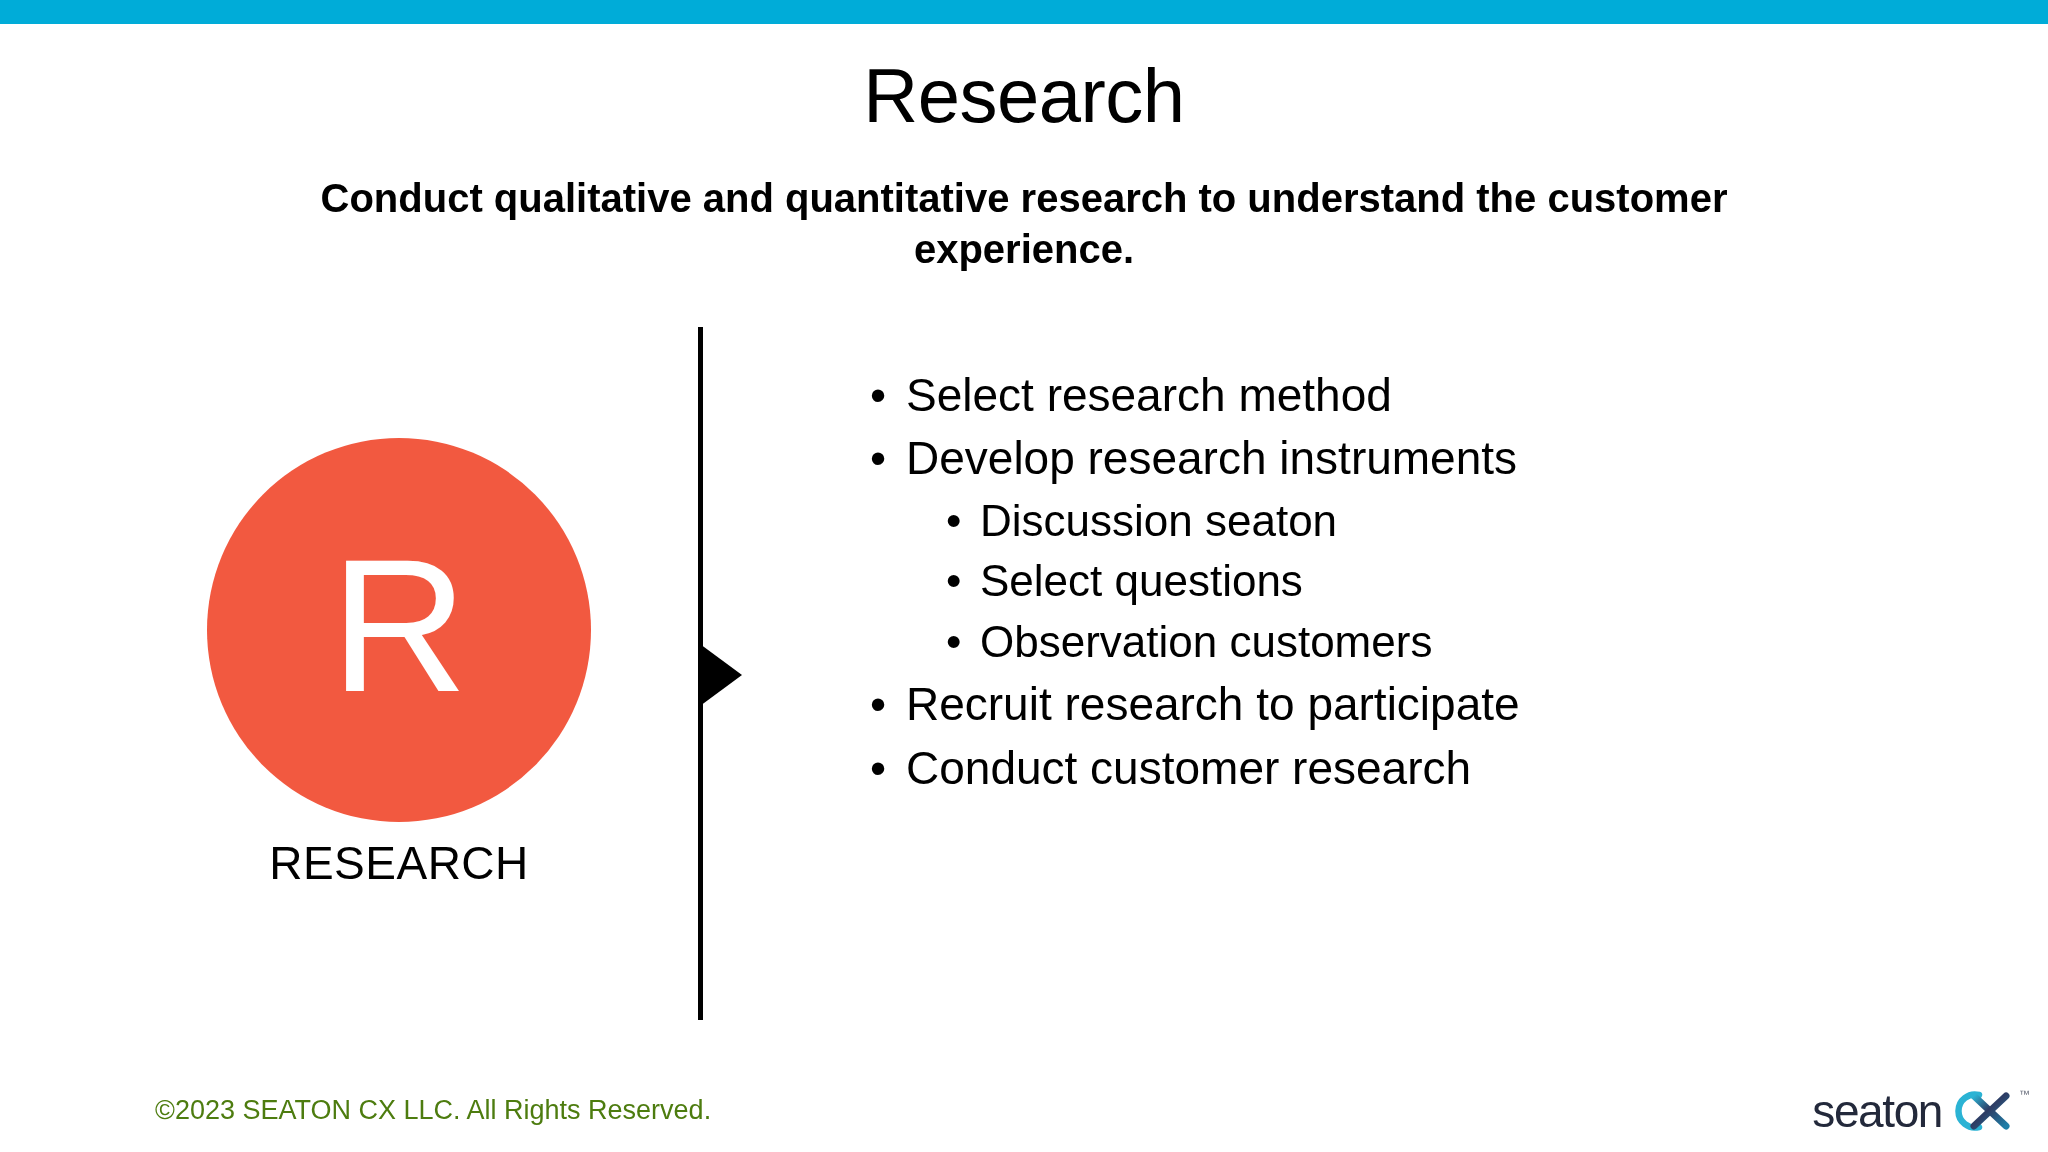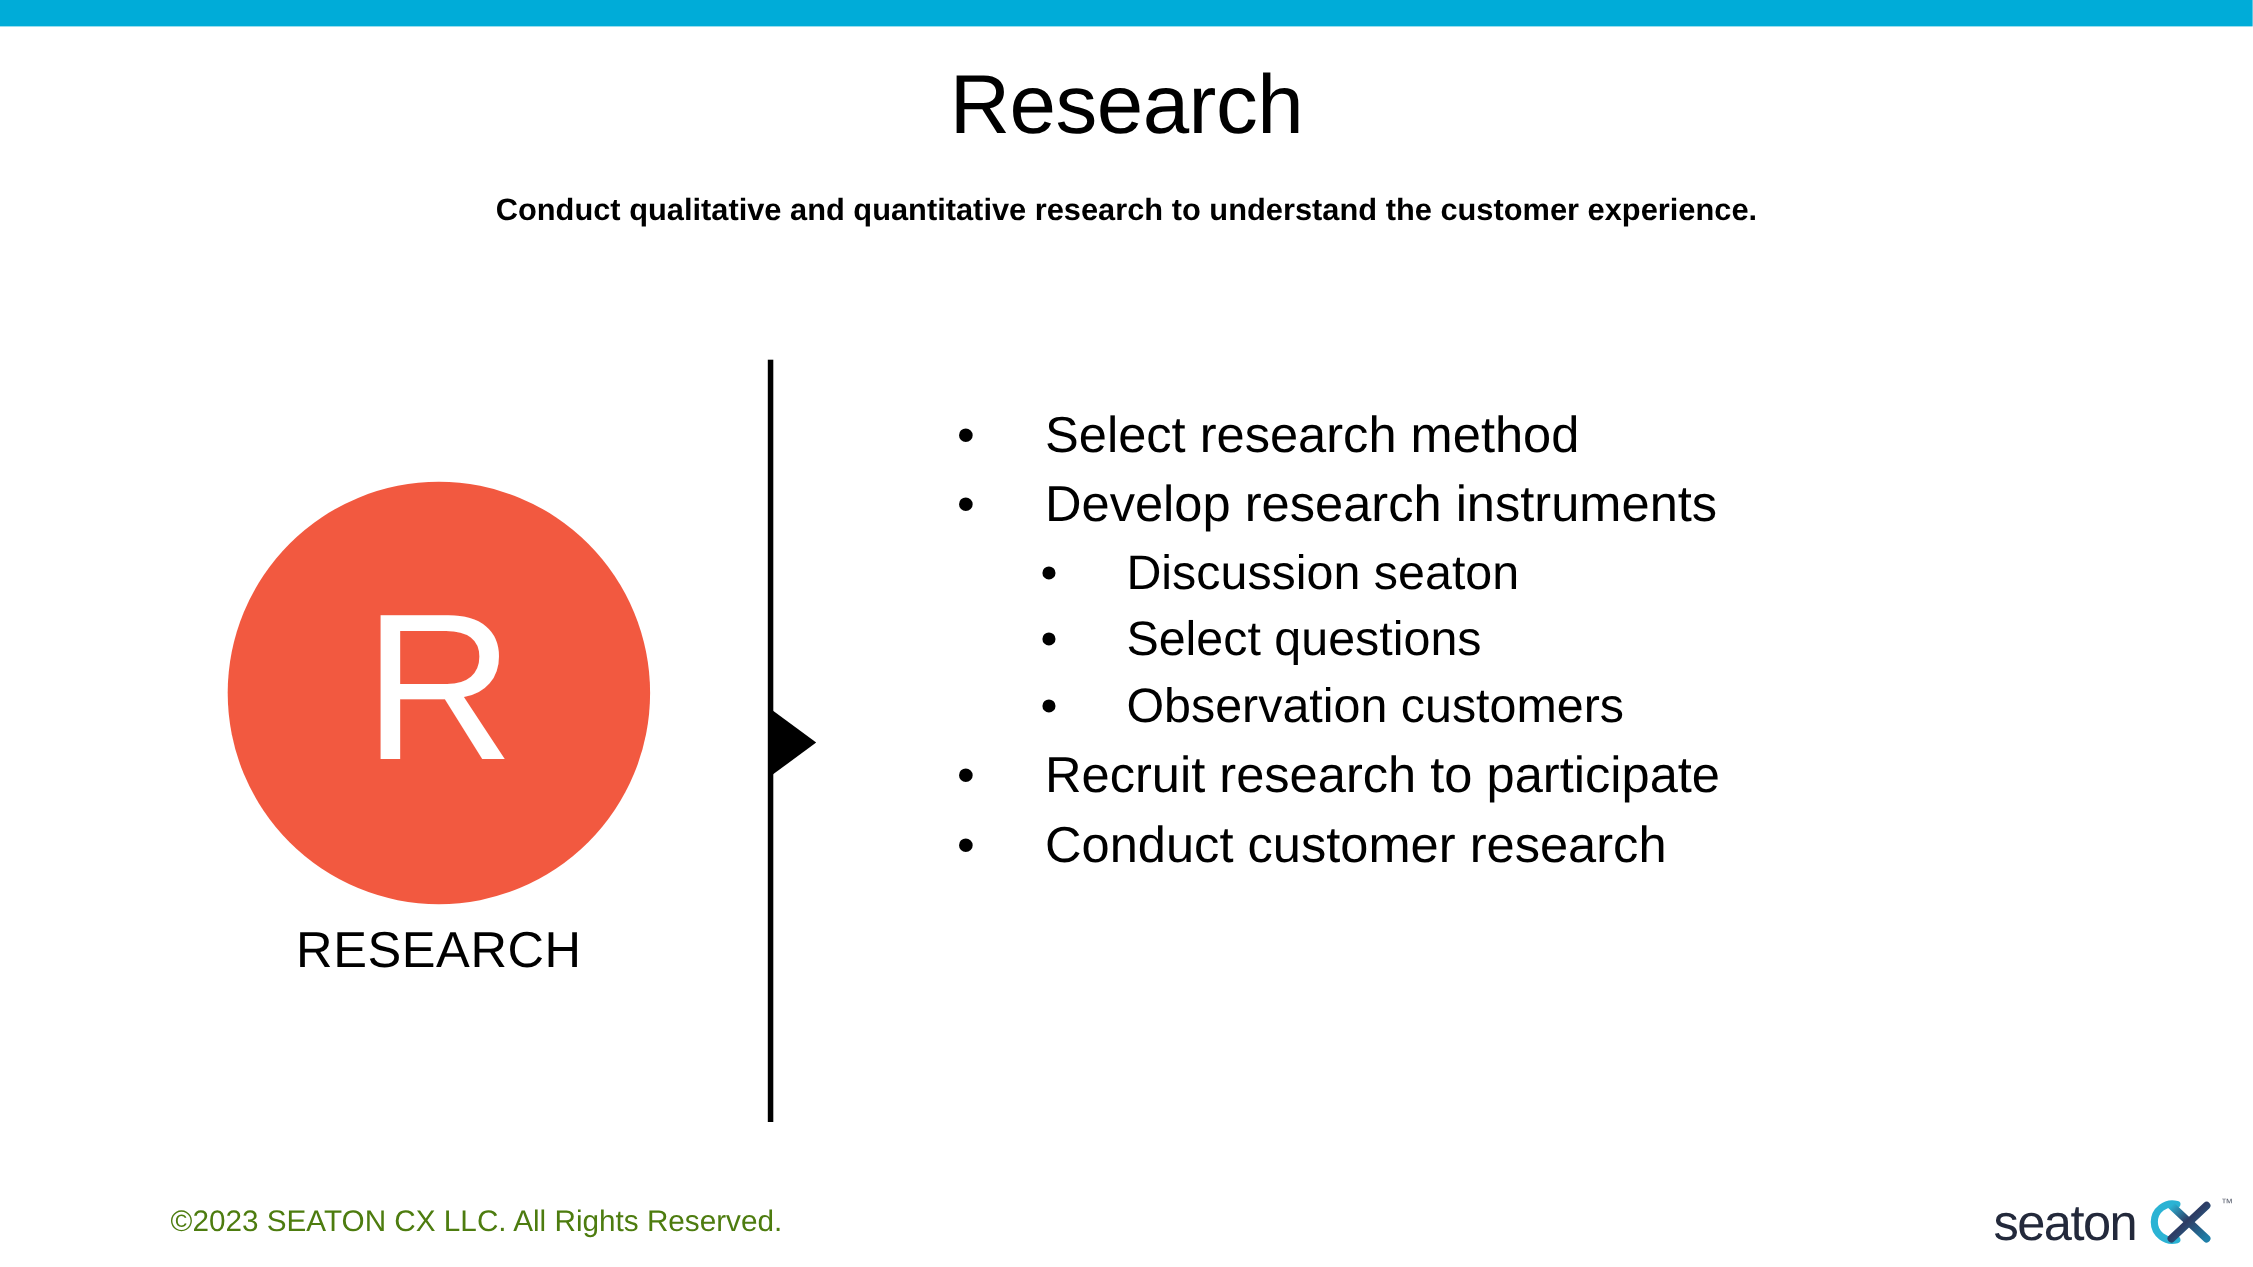--- a/index.html
+++ b/index.html
@@ -37,21 +37,21 @@
     line-height: 1.0;
     color: #000000;
     letter-spacing: -0.5px;
   }
   .slide-subtitle {
     position: absolute;
     left: 274px;
     top: 173px;
     width: 1500px;
     text-align: center;
-    font-size: 28px;
+    font-size: 40px;
     font-weight: 700;
     line-height: 1.28;
     color: #000000;
   }
 
   
   .icon-block {
     position: absolute;
     left: 207px;
     top: 438px;
@@ -129,21 +129,20 @@
     font-size: 46px;
     line-height: 1.18;
   }
   .bullet-row.level-2 .bullet-marker {
     width: 34px;
     font-size: 44px;
   }
   .bullet-text {
     flex: 1 1 auto;
     white-space: nowrap;
-    margin-left: 44px;
   }
 
   
   .footer-copyright {
     position: absolute;
     left: 155px;
     top: 1095px;
     font-size: 27px;
     font-weight: 400;
     color: #4d7c0f;

